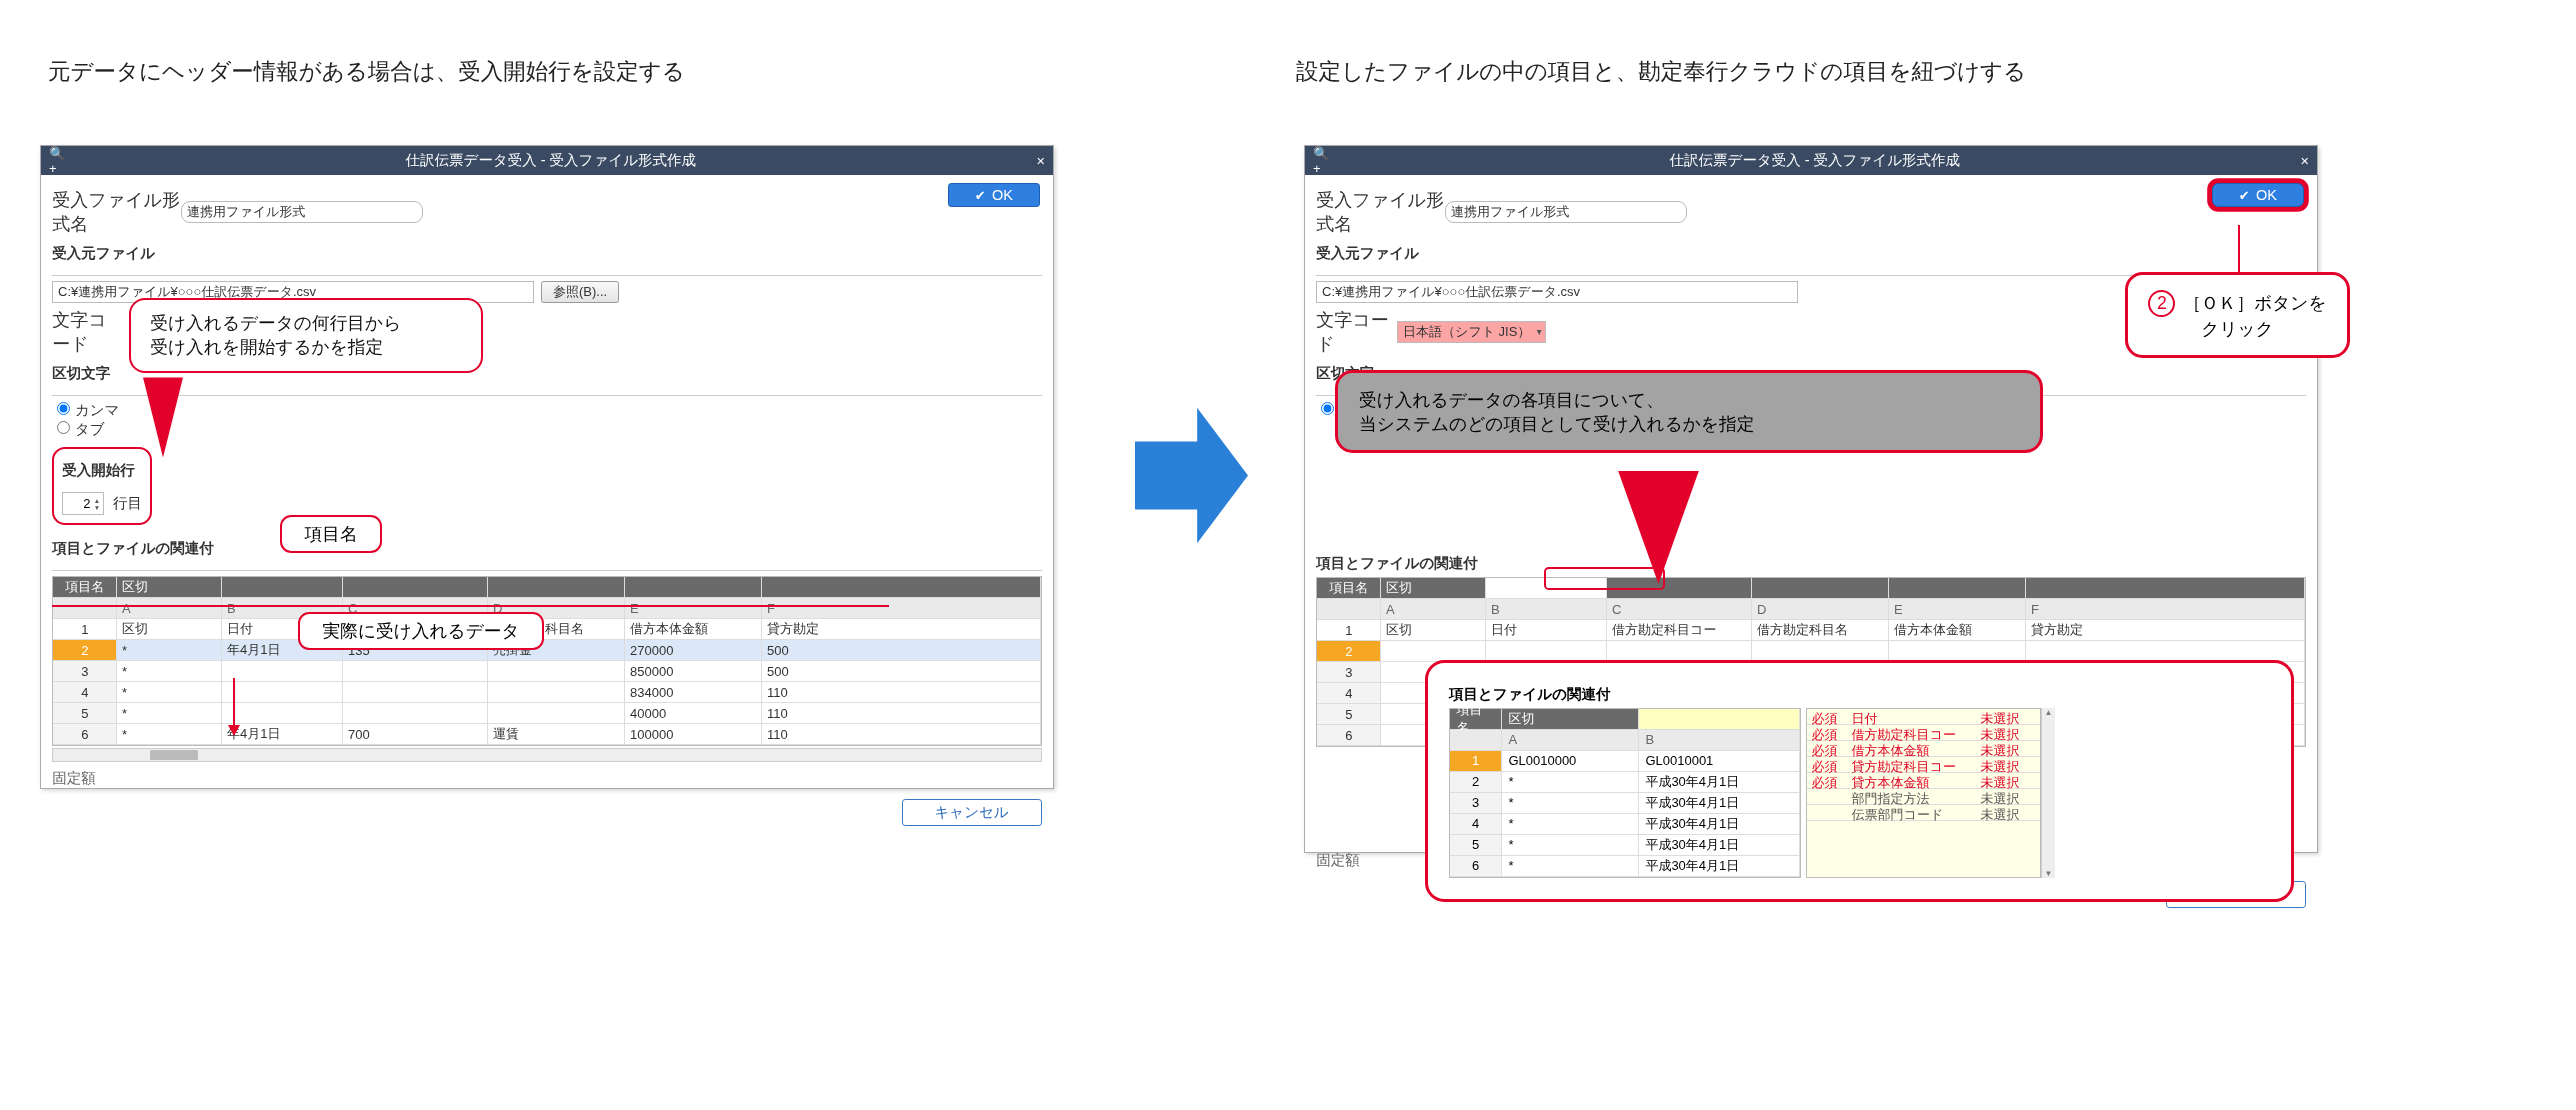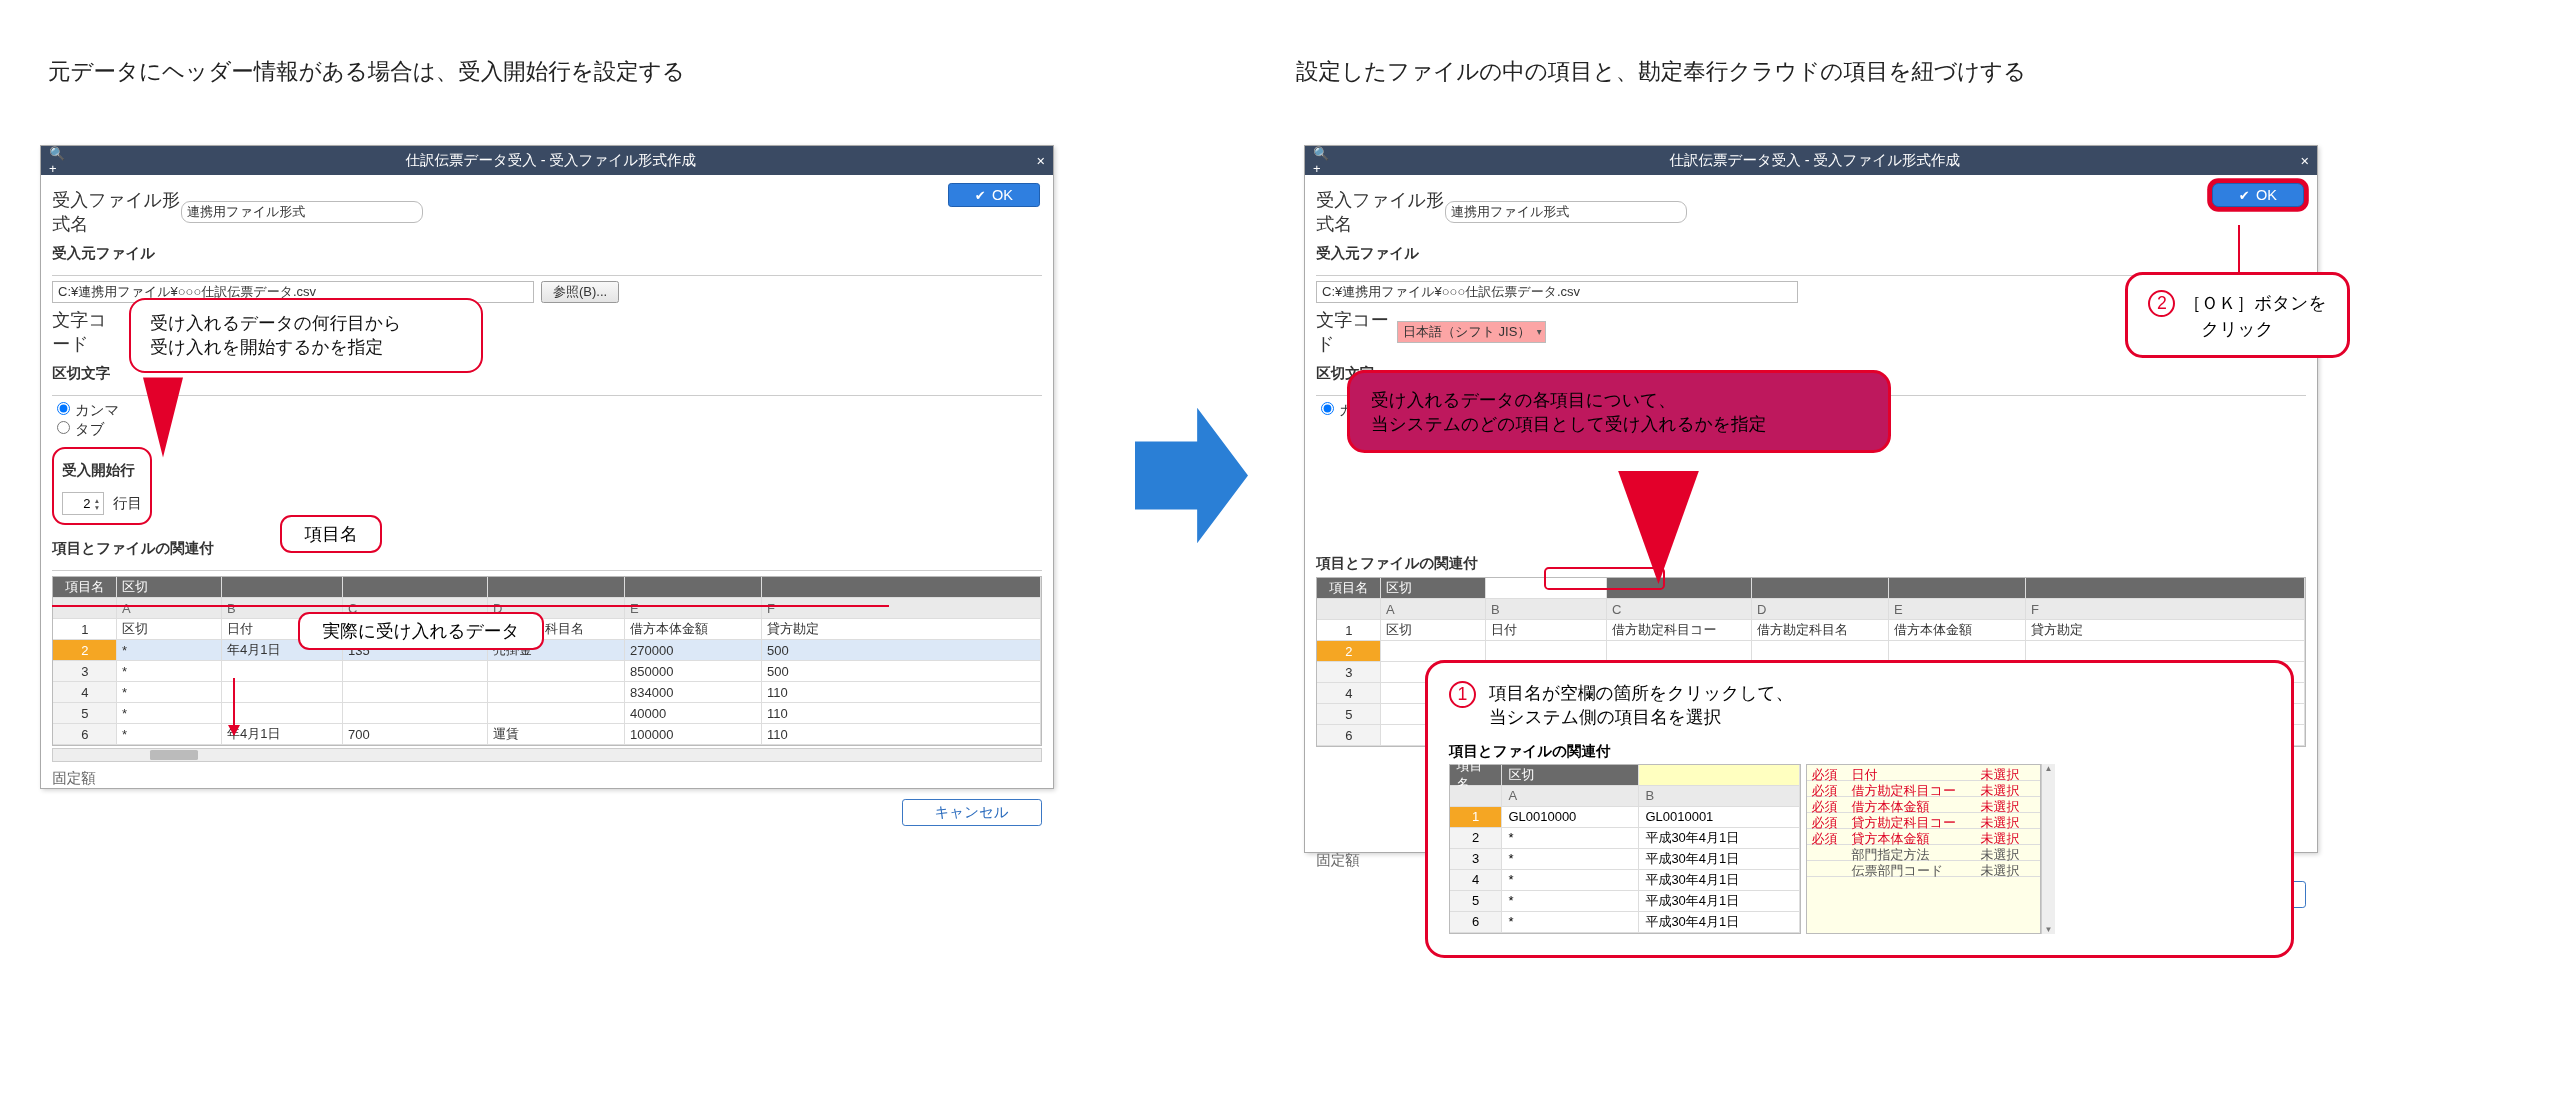--- a/index.html
+++ b/index.html
@@ -179,23 +179,23 @@
   .rl-row .c1 { width:40px; color:#d02; padding:1.6px 4.8px; }
   .rl-row .c2 { width:129px; color:#d02; padding:1.6px 4.8px; }
   .rl-row .c3 { width:64px; color:#d02; padding:1.6px 4.8px; }
   .rl-row.opt .c1 { color:#555; }
   .rl-row.opt .c2 { color:#555; }
   .rl-row.opt .c3 { color:#555; }
   .rl-scroll { width:14.5px; background:#eee; border-left:0.8px solid #ccc; display:flex; flex-direction:column; justify-content:space-between; align-items:center; font-size:8px; color:#777; }
   .fixed-lbl { font-size:14.5px; color:#666; margin-top:6.4px; }
 
   .right-big-callout {
-    position:absolute; left:1335px; top:370px; width:544px;
-    border:3.2px solid #e3002a; border-radius:17.7px; background:#be185d;
-    padding:14.5px 21px; font-size:17.7px; z-index:55;margin-left:12px;
+    position:absolute; left:1335px; top:370px; width:708px;
+    border:3.2px solid #e3002a; border-radius:17.7px; background:#a3a3a3;
+    padding:14.5px 21px; font-size:17.7px; z-index:55;
   }
 
   .ok-callout {
     position:absolute; left:2125px; top:272px; width:225px;
     border:3.2px solid #e3002a; border-radius:17.7px; background:#fff;
     padding:14.5px 16px; font-size:17.7px; text-align:center; z-index:70;
   }
   .ok-line { position:absolute; left:2238px; top:225px; width:2.4px; height:48px; background:#e3002a; z-index:65; }
 
   .sub-section { font-size:14.5px; font-weight:bold; margin-top:11.3px; }
@@ -491,25 +491,20 @@
 
 <div style="position:absolute; left:1544px; top:567px; width:121px; height:22.5px; border:2.4px solid #e3002a; border-radius:4.8px; z-index:57"></div>
 
 <div class="ok-line"></div>
 <div class="ok-callout">
   <div><span class="num-badge">2</span><span style="white-space:pre-line">［ＯＫ］ボタンを
 クリック</span></div>
 </div>
 
 <div class="zoom-wrap">
-  <div class="zoom-text">
-    <span class="num-badge">1</span>
-    <span style="white-space:pre-line; display:inline-block; vertical-align:top">項目名が空欄の箇所をクリックして、
-当システム側の項目名を選択</span>
-  </div>
 
   <div style="font-size:14.5px; font-weight:bold; margin:4.8px 0 3.2px 0">項目とファイルの関連付</div>
 
   <div class="zoom-grid">
     <div class="left-grid">
       <div class="zg-row zhdr">
         <div class="cell rh" style="width:52px">項目名</div>
         <div class="cell za">区切</div>
         <div class="cell zb sel"></div>
       </div>

